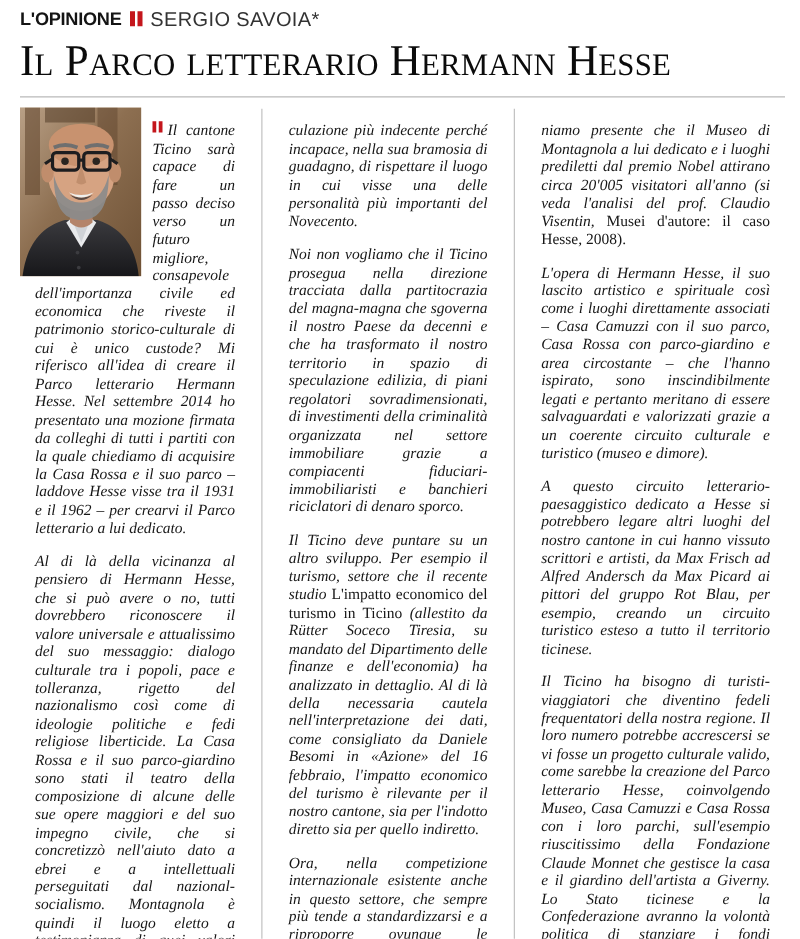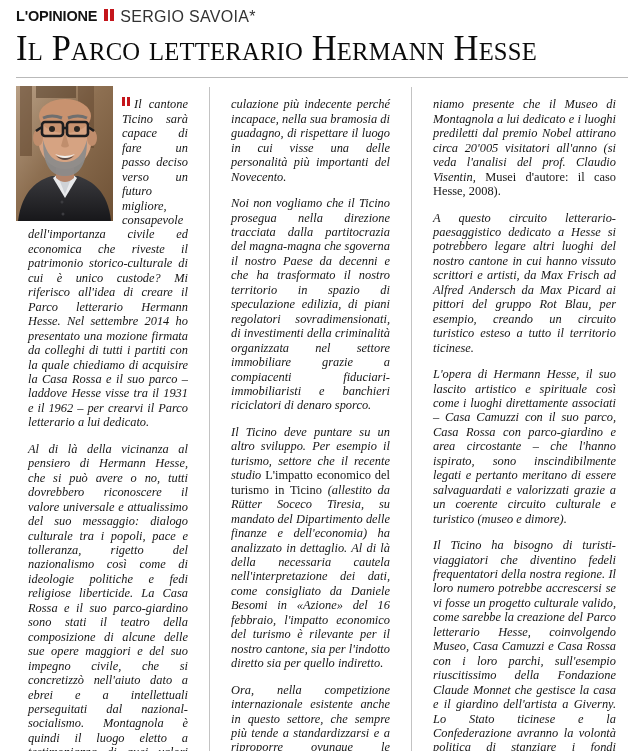--- a/index.html
+++ b/index.html
@@ -244,21 +244,21 @@
         <p>Noi non vogliamo che il Ticino prosegua nella direzione tracciata dalla partitocrazia del magna-magna che sgoverna il nostro Paese da decenni e che ha trasformato il nostro territorio in spazio di speculazione edilizia, di piani regolatori sovradimensionati, di investimenti della criminalità organizzata nel settore immobiliare grazie a compiacenti fiduciari-immobiliaristi e banchieri riciclatori di denaro sporco.</p>
         <p><span>Il Ticino deve puntare su un altro sviluppo. Per esempio il turismo, settore che il recente studio </span><span class="roman">L'impatto economico del turismo in Ticino</span><span> (allestito da Rütter Soceco Tiresia, su mandato del Dipartimento delle finanze e dell'economia) ha analizzato in dettaglio. Al di là della necessaria cautela nell'interpretazione dei dati, come consigliato da Daniele Besomi in «Azione» del 16 febbraio, l'impatto economico del turismo è rilevante per il nostro cantone, sia per l'indotto diretto sia per quello indiretto.</span></p>
         <p>Ora, nella competizione internazionale esistente anche in questo settore, che sempre più tende a standardizzarsi e a riproporre ovunque le medesime offerte e i medesimi moduli, cosa può attirare in Ticino persone che soggiornano per più giorni e creano un circuito economico virtuoso? Sicuramente condizioni quadro di qualità; ma soprattutto le peculiarità e le unicità culturali e naturalistiche del nostro territorio.</p>
 
       </div>
     </div>
 
     <div class="col col3">
       <div class="body-text">
         <p><span>niamo presente che il Museo di Montagnola a lui dedicato e i luoghi prediletti dal premio Nobel attirano circa 20'005 visitatori all'anno (si veda l'analisi del prof. Claudio Visentin, </span><span class="roman">Musei d'autore: il caso Hesse,</span><span class="roman"> 2008).</span></p>
+        <p>L'opera di Hermann Hesse, il suo lascito artistico e spirituale così come i luoghi direttamente associati – Casa Camuzzi con il suo parco, Casa Rossa con parco-giardino e area circostante – che l'hanno ispirato, sono inscindibilmente legati e pertanto meritano di essere salvaguardati e valorizzati grazie a un coerente circuito culturale e turistico (museo e dimore).</p>
         <p>A questo circuito letterario-paesaggistico dedicato a Hesse si potrebbero legare altri luoghi del nostro cantone in cui hanno vissuto scrittori e artisti, da Max Frisch ad Alfred Andersch da Max Picard ai pittori del gruppo Rot Blau, per esempio, creando un circuito turistico esteso a tutto il territorio ticinese.</p>
-        <p>L'opera di Hermann Hesse, il suo lascito artistico e spirituale così come i luoghi direttamente associati – Casa Camuzzi con il suo parco, Casa Rossa con parco-giardino e area circostante – che l'hanno ispirato, sono inscindibilmente legati e pertanto meritano di essere salvaguardati e valorizzati grazie a un coerente circuito culturale e turistico (museo e dimore).</p>
         <p>Il Ticino ha bisogno di turisti-viaggiatori che diventino fedeli frequentatori della nostra regione. Il loro numero potrebbe accrescersi se vi fosse un progetto culturale valido, come sarebbe la creazione del Parco letterario Hesse, coinvolgendo Museo, Casa Camuzzi e Casa Rossa con i loro parchi, sull'esempio riuscitissimo della Fondazione Claude Monnet che gestisce la casa e il giardino dell'artista a Giverny. Lo Stato ticinese e la Confederazione avranno la volontà politica di stanziare i fondi necessari per acquisire la Casa Rossa e il parco-giardino? Vi saranno mecenati disposti ad aiutare? Saremo capaci di lasciare un futuro più degno a chi verrà dopo di noi? Creare il Parco letterario Hermann Hesse è un atto civile doveroso e una scelta economico-turistica intelligente.</p>
       </div>
       <div class="credit">*candidato de I Verdi del Ticino al Consiglio di Stato</div>
     </div>
 
   </div>
 </div>
 
 </body></html>

